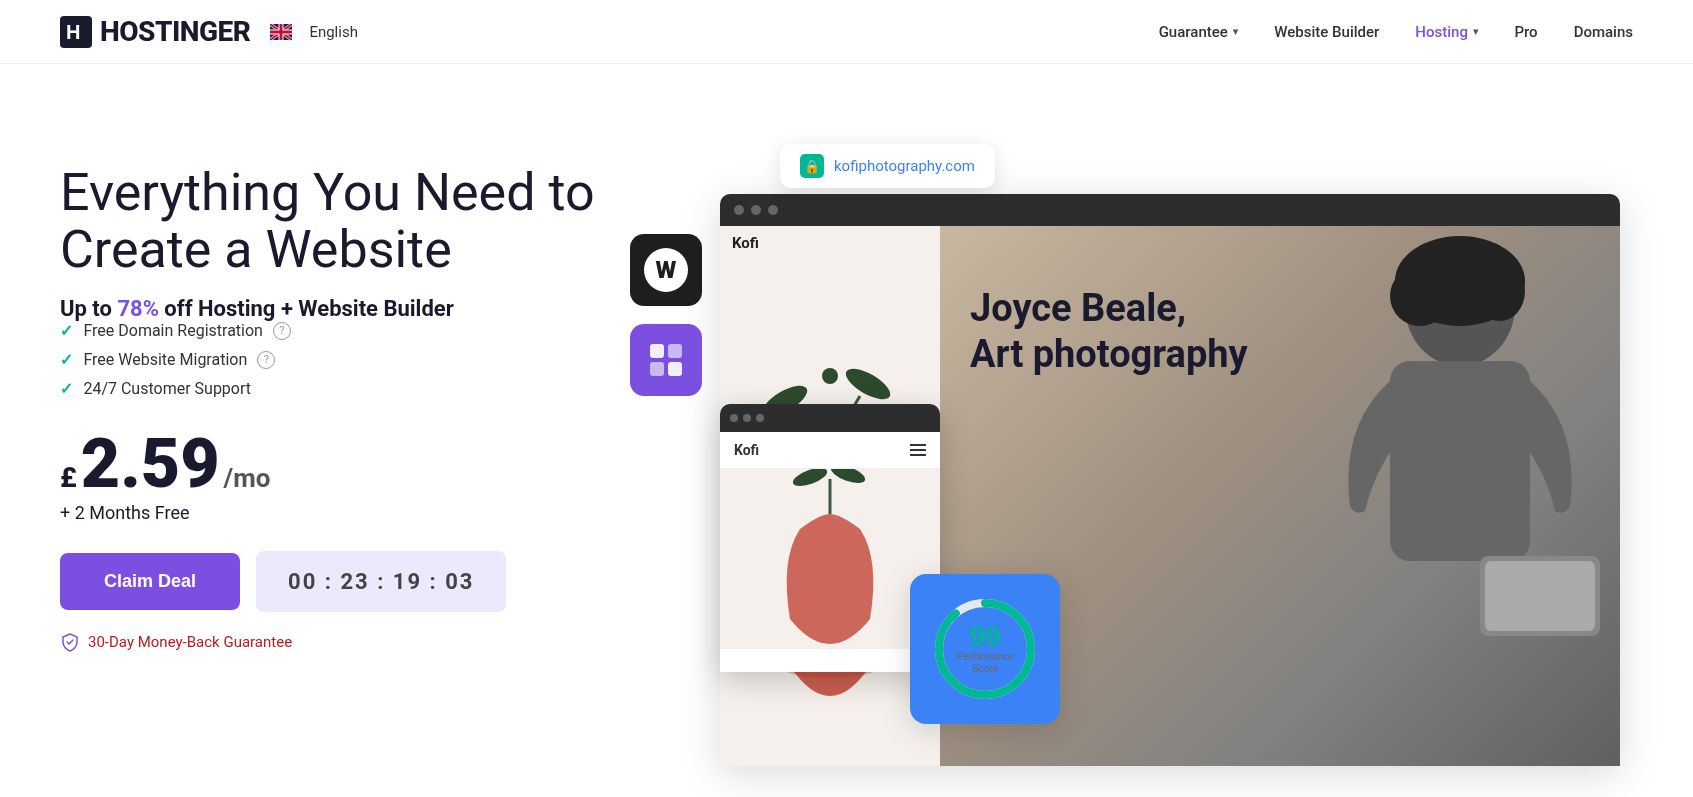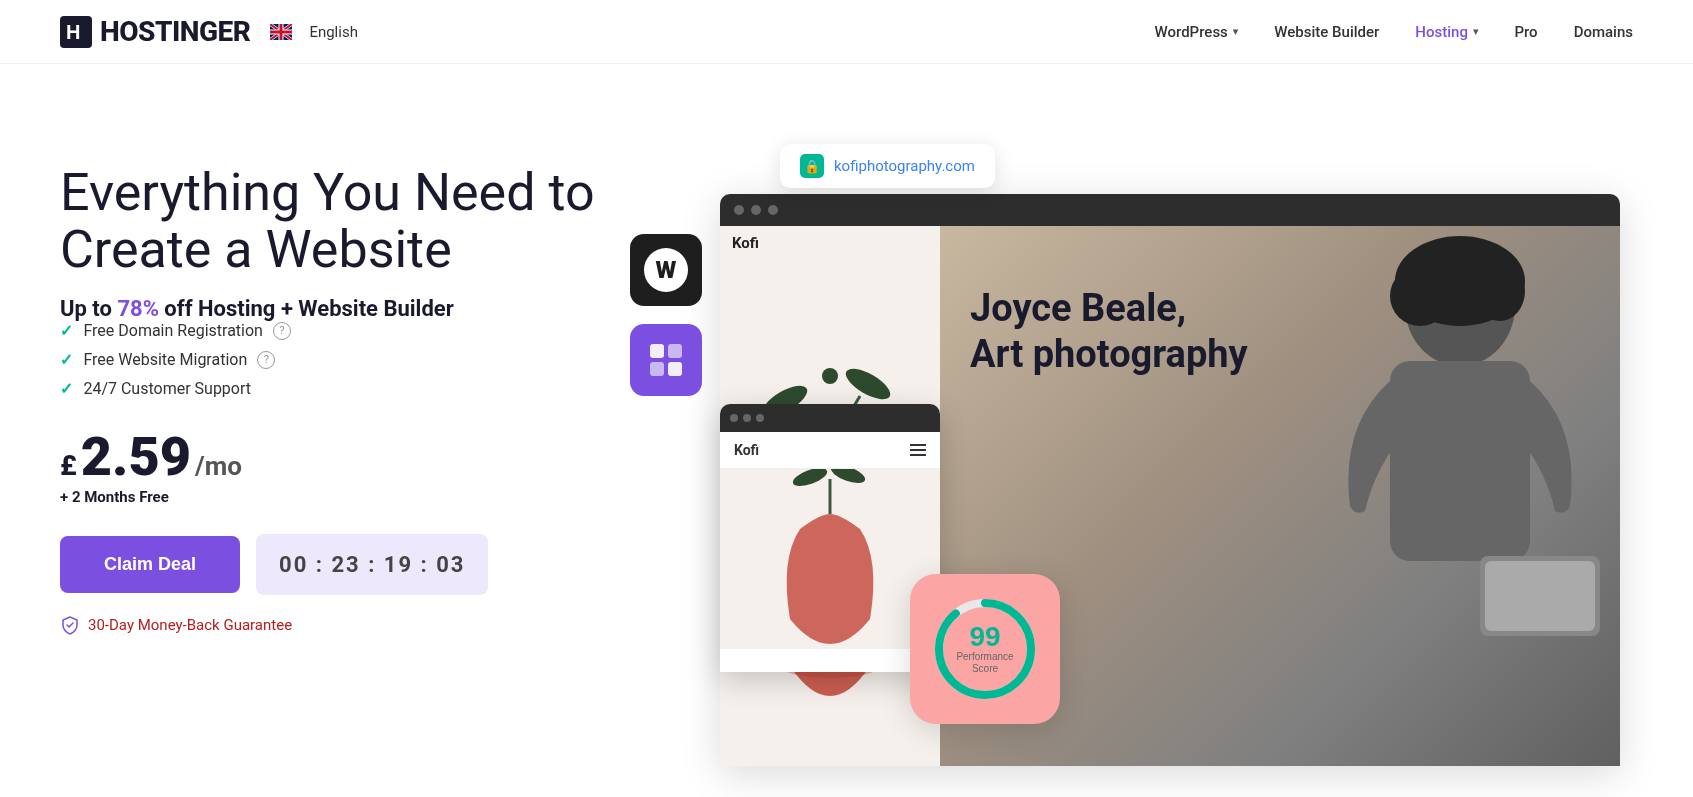--- a/index.html
+++ b/index.html
@@ -149,33 +149,33 @@
       margin-bottom: 4px;
     }
     .currency {
       font-size: 28px;
       font-weight: 800;
       color: #1a1a2e;
       vertical-align: super;
       line-height: 1;
     }
     .price-amount {
-      font-size: 54px;
+      font-size: 68px;
       font-weight: 900;
       color: #1a1a2e;
       line-height: 1;
     }
     .price-period {
       font-size: 26px;
       color: #555;
       font-weight: 700;
     }
     .price-bonus {
-      font-size: 15px;
-      font-weight: 700;
+      font-size: 18px;
+      font-weight: 400;
       color: #1a1a2e;
     }
     .cta-row {
       display: flex;
       align-items: center;
       gap: 16px;
       margin-bottom: 20px;
     }
     .claim-btn {
       background: #7b4fe0;
@@ -184,21 +184,21 @@
       border-radius: 8px;
       padding: 18px 44px;
       font-size: 18px;
       font-weight: 700;
       cursor: pointer;
       white-space: nowrap;
     }
     .timer {
       background: #ede8fc;
       border-radius: 8px;
-      padding: 18px 23px;
+      padding: 18px 32px;
       font-size: 22px;
       font-weight: 700;
       color: #444;
       letter-spacing: 2px;
     }
     .guarantee {
       display: flex;
       align-items: center;
       gap: 8px;
       font-size: 15px;
@@ -388,22 +388,22 @@
       background: #f5f0eb;
       position: relative;
       overflow: hidden;
     }
 
     
     .perf-badge {
       position: absolute;
       bottom: 80px;
       left: 310px;
-      background: #fca5a5;
-      border-radius: 26px;
+      background: #3b82f6;
+      border-radius: 16px;
       box-shadow: 0 6px 30px rgba(0,0,0,0.15);
       width: 150px;
       height: 150px;
       display: flex;
       flex-direction: column;
       align-items: center;
       justify-content: center;
       z-index: 12;
     }
 
@@ -458,21 +458,21 @@
         <path d="M0,0 L22,16 M22,0 L0,16" stroke="white" stroke-width="3.2"></path>
         <path d="M0,0 L22,16 M22,0 L0,16" stroke="#C8102E" stroke-width="2"></path>
         <path d="M11,0 V16 M0,8 H22" stroke="white" stroke-width="5"></path>
         <path d="M11,0 V16 M0,8 H22" stroke="#C8102E" stroke-width="3"></path>
       </svg>
       <span>English</span>
     </div>
   </div>
   <div class="navbar-right">
     <a class="nav-item" href="#">
-      <span>WordPress</span>
+      <span>Guarantee</span>
       <span class="chevron">▾</span>
     </a>
     <a class="nav-item" href="#">
       <span>Website Builder</span>
     </a>
     <a class="nav-item active" href="#">
       <span>Hosting</span>
       <span class="chevron">▾</span>
     </a>
     <a class="nav-item" href="#">

